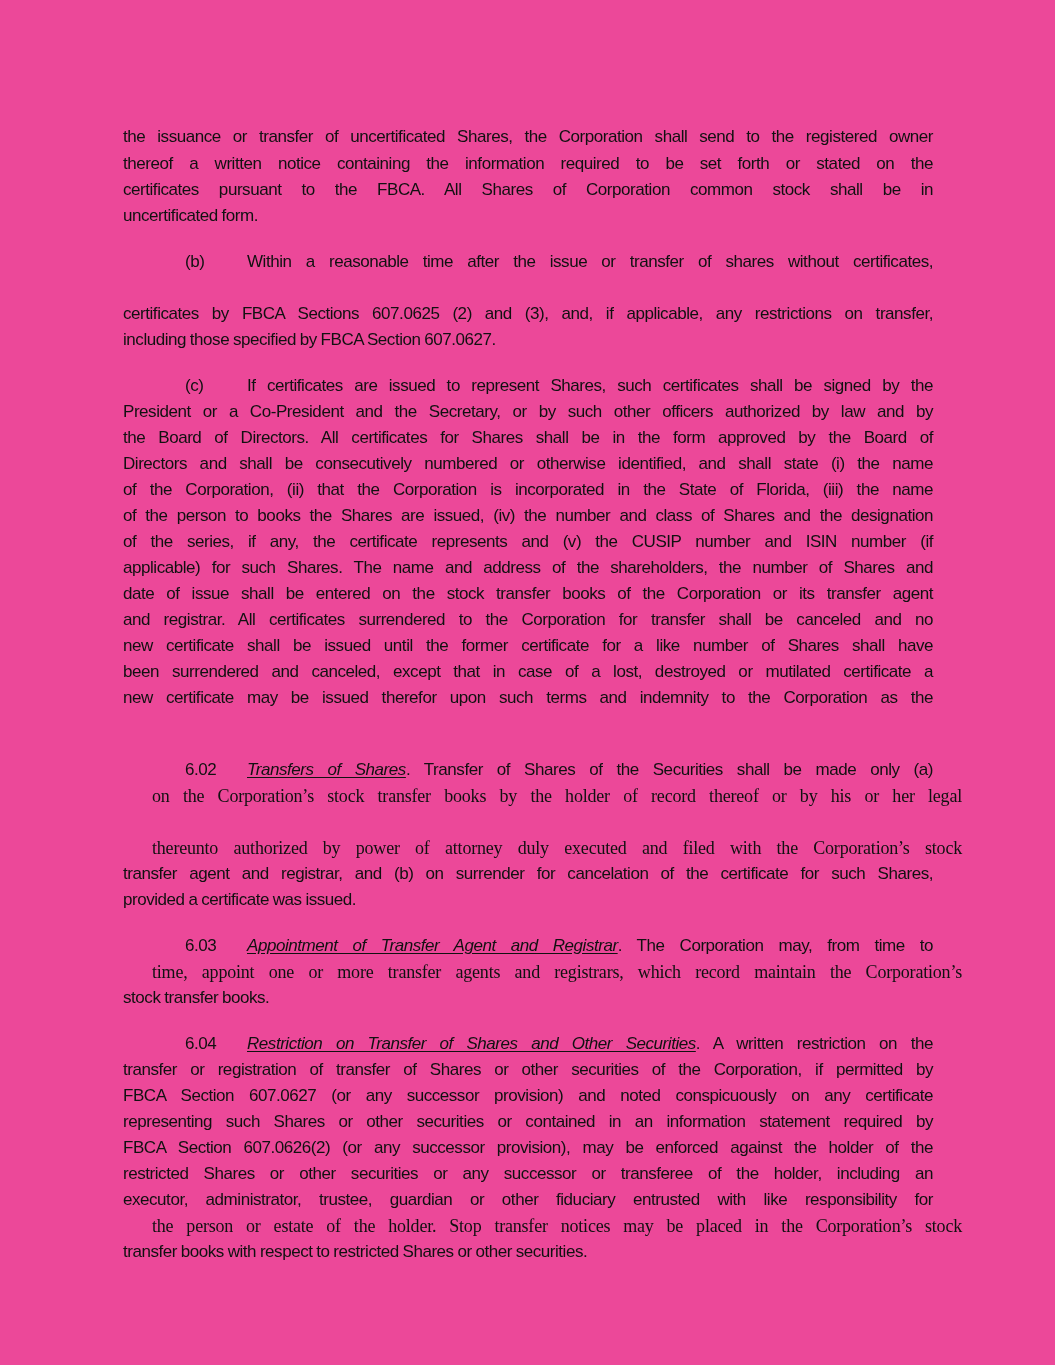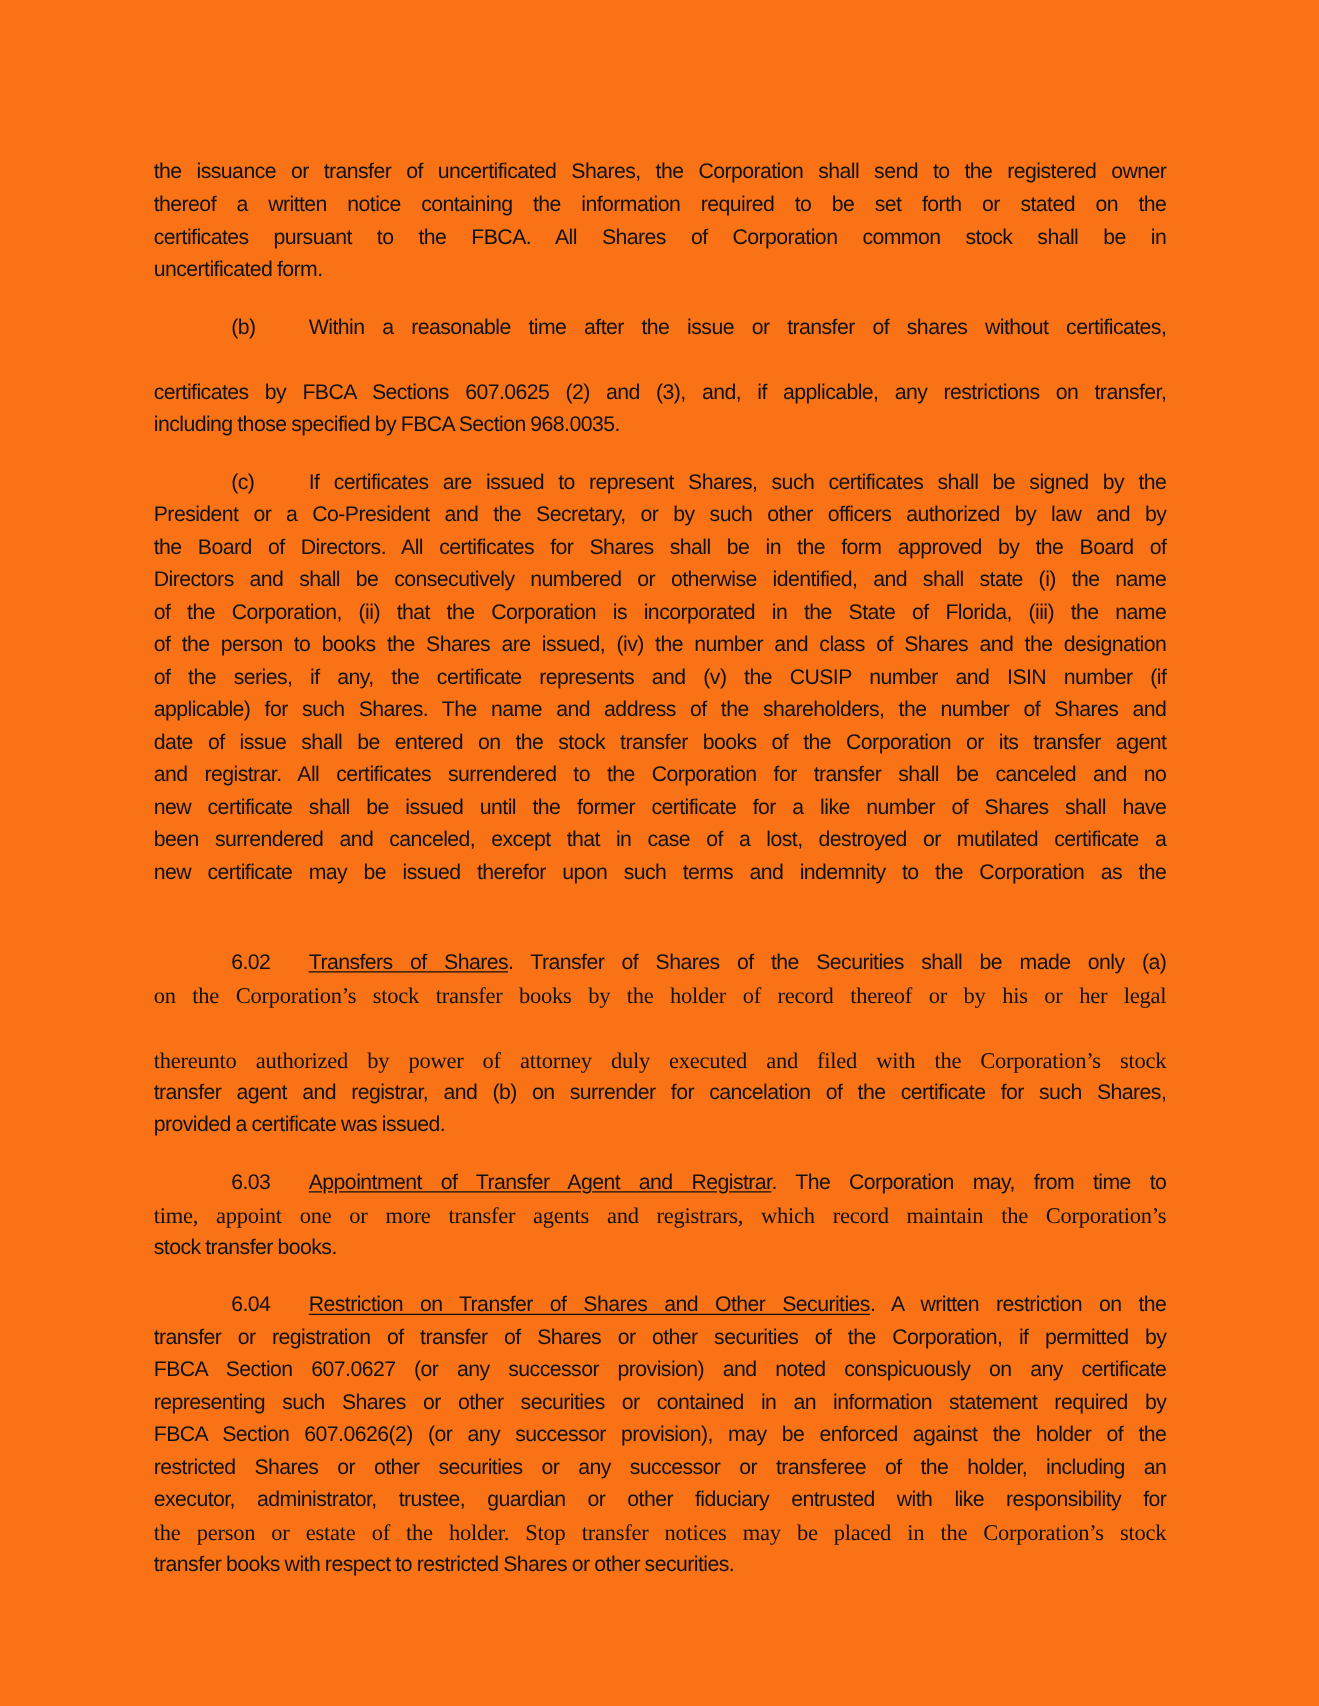--- a/index.html
+++ b/index.html
@@ -1,53 +1,53 @@
 <!DOCTYPE html>
 <html><head>
 <meta charset="utf-8">
 <style>
   html, body { margin: 0; padding: 0; background: #ffffff; }
   body { width: 1055px; height: 1365px; position: relative; overflow: hidden; }
-  .page { position: absolute; left: 0; top: 0; width: 1055px; height: 1365px; background: #f97316; }
+  .page { position: absolute; left: 0; top: 0; width: 1055px; height: 1365px; background: #ec4899; }
   .line {
     position: absolute;
     left: 123px;
     width: 810px;
     height: 26px;
     font-family: "Liberation Sans", sans-serif;
     font-size: 17px;
     color: #111;
     white-space: nowrap;
     text-align: justify;
     text-align-last: justify;
     letter-spacing: -0.45px;
     word-spacing: -0.5px;
     line-height: 26px;
   }
   .line.last { text-align-last: left; }
-  .line.serif { font-family: "Liberation Serif", serif; font-size: 18px; letter-spacing: -0.2px; word-spacing: 0; }
+  .line.serif { font-family: "Liberation Serif", serif; font-size: 18px; letter-spacing: -0.2px; word-spacing: 0; margin-left: 29px; }
   .line.indent { left: 185px; width: 748px; }
   .num { display: inline-block; width: 62px; text-align-last: left; }
-  .u { text-decoration: underline; text-underline-offset: 2px; }
+  .u { text-decoration: underline; text-underline-offset: 2px; font-style: italic; }
 </style>
 </head>
 <body>
 
 <div class="page">
 
   <div class="line" style="top:124px">the issuance or transfer of uncertificated Shares, the Corporation shall send to the registered owner</div>
   <div class="line" style="top:151px">thereof a written notice containing the information required to be set forth or stated on the</div>
   <div class="line" style="top:177px">certificates pursuant to the FBCA. All Shares of Corporation common stock shall be in</div>
   <div class="line last" style="top:203px">uncertificated form.</div>
 
   <div class="line indent" style="top:249px">
     <span class="num">(b)</span><span>Within a reasonable time after the issue or transfer of shares without certificates,</span>
   </div>
   <div class="line" style="top:301px">certificates by FBCA Sections 607.0625 (2) and (3), and, if applicable, any restrictions on transfer,</div>
-  <div class="line last" style="top:327px">including those specified by FBCA Section 968.0035.</div>
+  <div class="line last" style="top:327px">including those specified by FBCA Section 607.0627.</div>
 
   <div class="line indent" style="top:373px">
     <span class="num">(c)</span><span>If certificates are issued to represent Shares, such certificates shall be signed by the</span>
   </div>
   <div class="line" style="top:399px">President or a Co-President and the Secretary, or by such other officers authorized by law and by</div>
   <div class="line" style="top:425px">the Board of Directors. All certificates for Shares shall be in the form approved by the Board of</div>
   <div class="line" style="top:451px">Directors and shall be consecutively numbered or otherwise identified, and shall state (i) the name</div>
   <div class="line" style="top:477px">of the Corporation, (ii) that the Corporation is incorporated in the State of Florida, (iii) the name</div>
   <div class="line" style="top:503px">of the person to books the Shares are issued, (iv) the number and class of Shares and the designation</div>
   <div class="line" style="top:529px">of the series, if any, the certificate represents and (v) the CUSIP number and ISIN number (if</div>

